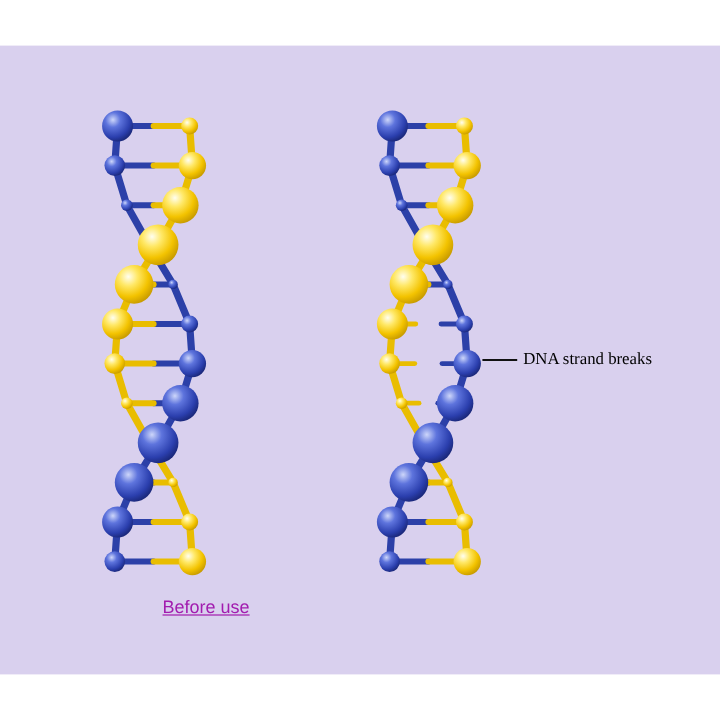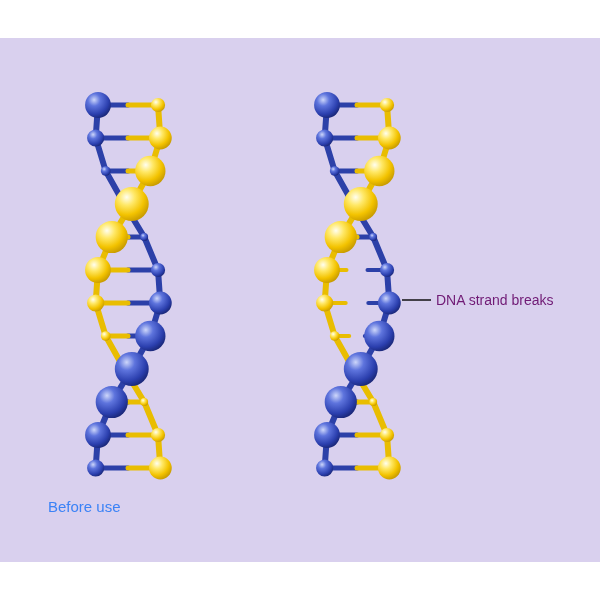--- a/index.html
+++ b/index.html
@@ -7,29 +7,31 @@
     position:relative;
     width:600px;height:600px;
     background:#ffffff;
     overflow:hidden;
     font-family:"Liberation Sans", sans-serif;
   }
   .canvas-svg{position:absolute;left:0;top:0;}
   .helix-label{
     position:absolute;
     width:160px;
-    text-align:left;
+    text-align:right;
     font-size:15px;
-    color:#3b82f6;
+    color:#a21caf;
+    text-decoration:underline;
   }
   .annotation-text{
     position:absolute;
     font-size:14px;
-    color:#701a75;
+    color:#000000;
     white-space:nowrap;
+    font-family:Liberation Serif, serif;
   }
 </style>
 </head>
 <body>
 
 <div class="page">
 
   <svg class="canvas-svg" id="scene-svg" width="600" height="600" viewBox="0 0 600 600">
     <defs>
       <radialGradient id="gradBlue" cx="0.35" cy="0.3" r="0.8">

